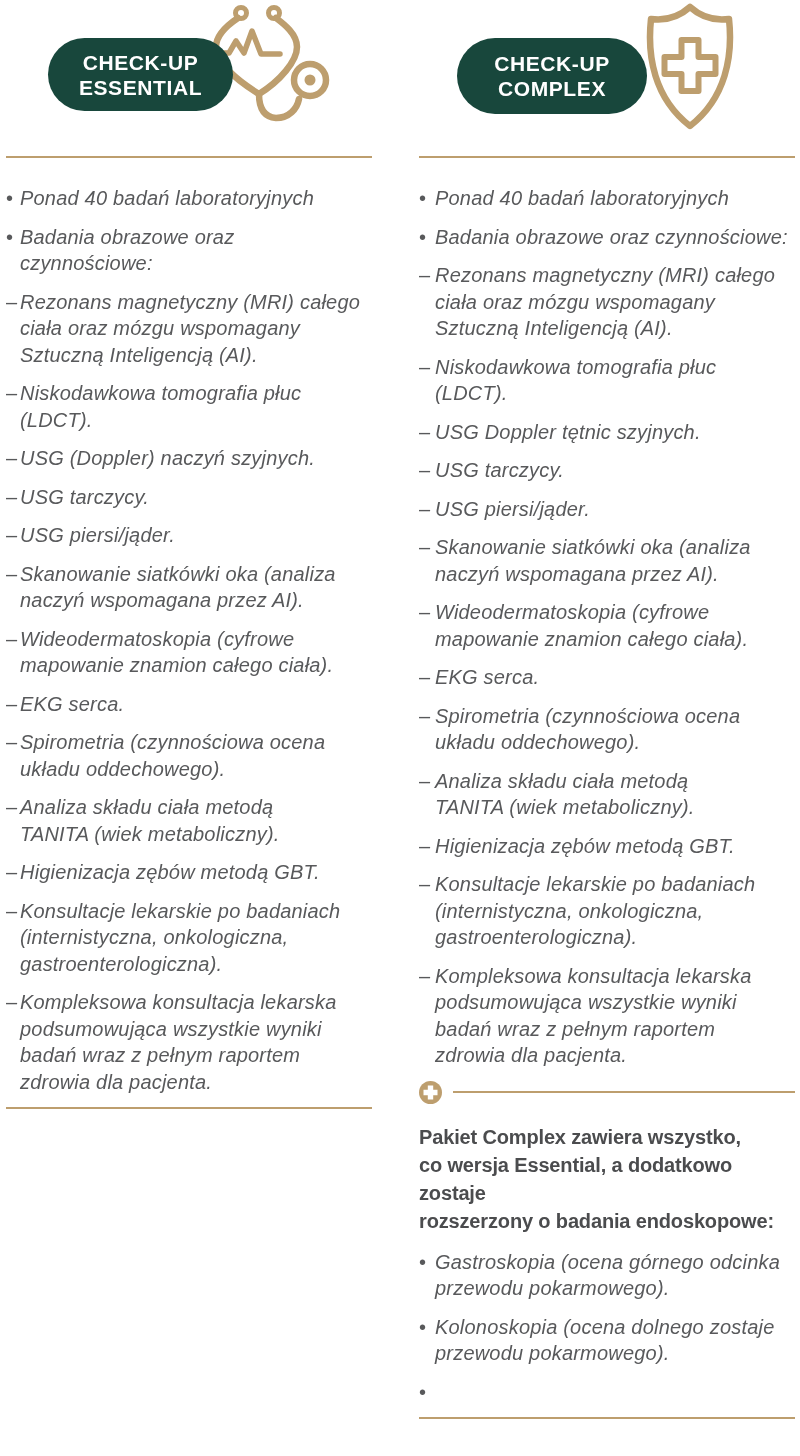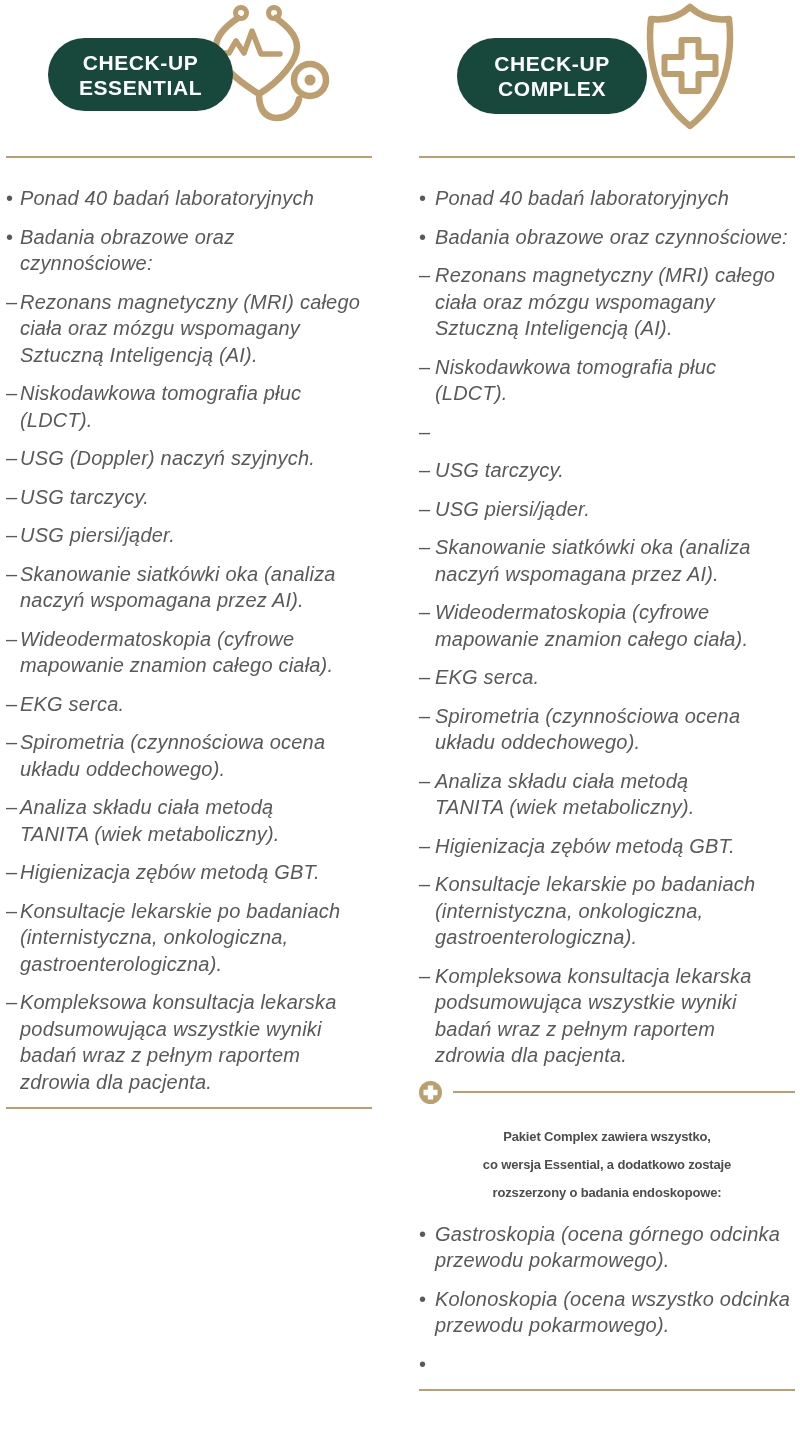--- a/index.html
+++ b/index.html
@@ -47,23 +47,22 @@
   .txt{white-space:pre-line;font-style:italic;}
 
   .divider-bottom{height:2px;background:var(--color-gold);margin-top:12px;}
 
   .extra-rule{display:flex;align-items:center;gap:11px;margin-top:11px;height:23px;}
   .extra-rule .line{flex:1;height:2px;background:var(--color-gold);}
 
   .intro{
     margin-top:19px;
     font-weight:bold;color:var(--color-text_bold);
-    font-size:13px;line-height:28px;letter-spacing:-0.15px;
+    font-size:20px;line-height:28px;letter-spacing:-0.15px;
     white-space:pre-line;
-    text-align:center;
   }
   .extra-list{margin-top:14px;}
 </style>
 </head>
 <body>
 
 <div class="page">
 
   <div class="col col-left">
     <div class="header">
@@ -188,20 +187,21 @@
 ciała oraz mózgu wspomagany
 Sztuczną Inteligencją (AI).</span>
         </li>
         <li class="item">
           <span class="marker">–</span>
           <span class="txt">Niskodawkowa tomografia płuc
 (LDCT).</span>
         </li>
         <li class="item">
           <span class="marker">–</span>
+          <span class="txt">USG Doppler tętnic szyjnych.</span>
         </li>
         <li class="item">
           <span class="marker">–</span>
           <span class="txt">USG tarczycy.</span>
         </li>
         <li class="item">
           <span class="marker">–</span>
           <span class="txt">USG piersi/jąder.</span>
         </li>
         <li class="item">
@@ -262,21 +262,21 @@
 rozszerzony o badania endoskopowe:</div>
 
     <ul class="list extra-list" id="list-extra">
         <li class="item">
           <span class="marker">•</span>
           <span class="txt">Gastroskopia (ocena górnego odcinka
 przewodu pokarmowego).</span>
         </li>
         <li class="item">
           <span class="marker">•</span>
-          <span class="txt">Kolonoskopia (ocena wszystko odcinka
+          <span class="txt">Kolonoskopia (ocena dolnego zostaje
 przewodu pokarmowego).</span>
         </li>
         <li class="item">
           <span class="marker">•</span>
         </li>
       </ul>
     <div class="divider-bottom"></div>
   </div>
 
 </div>

